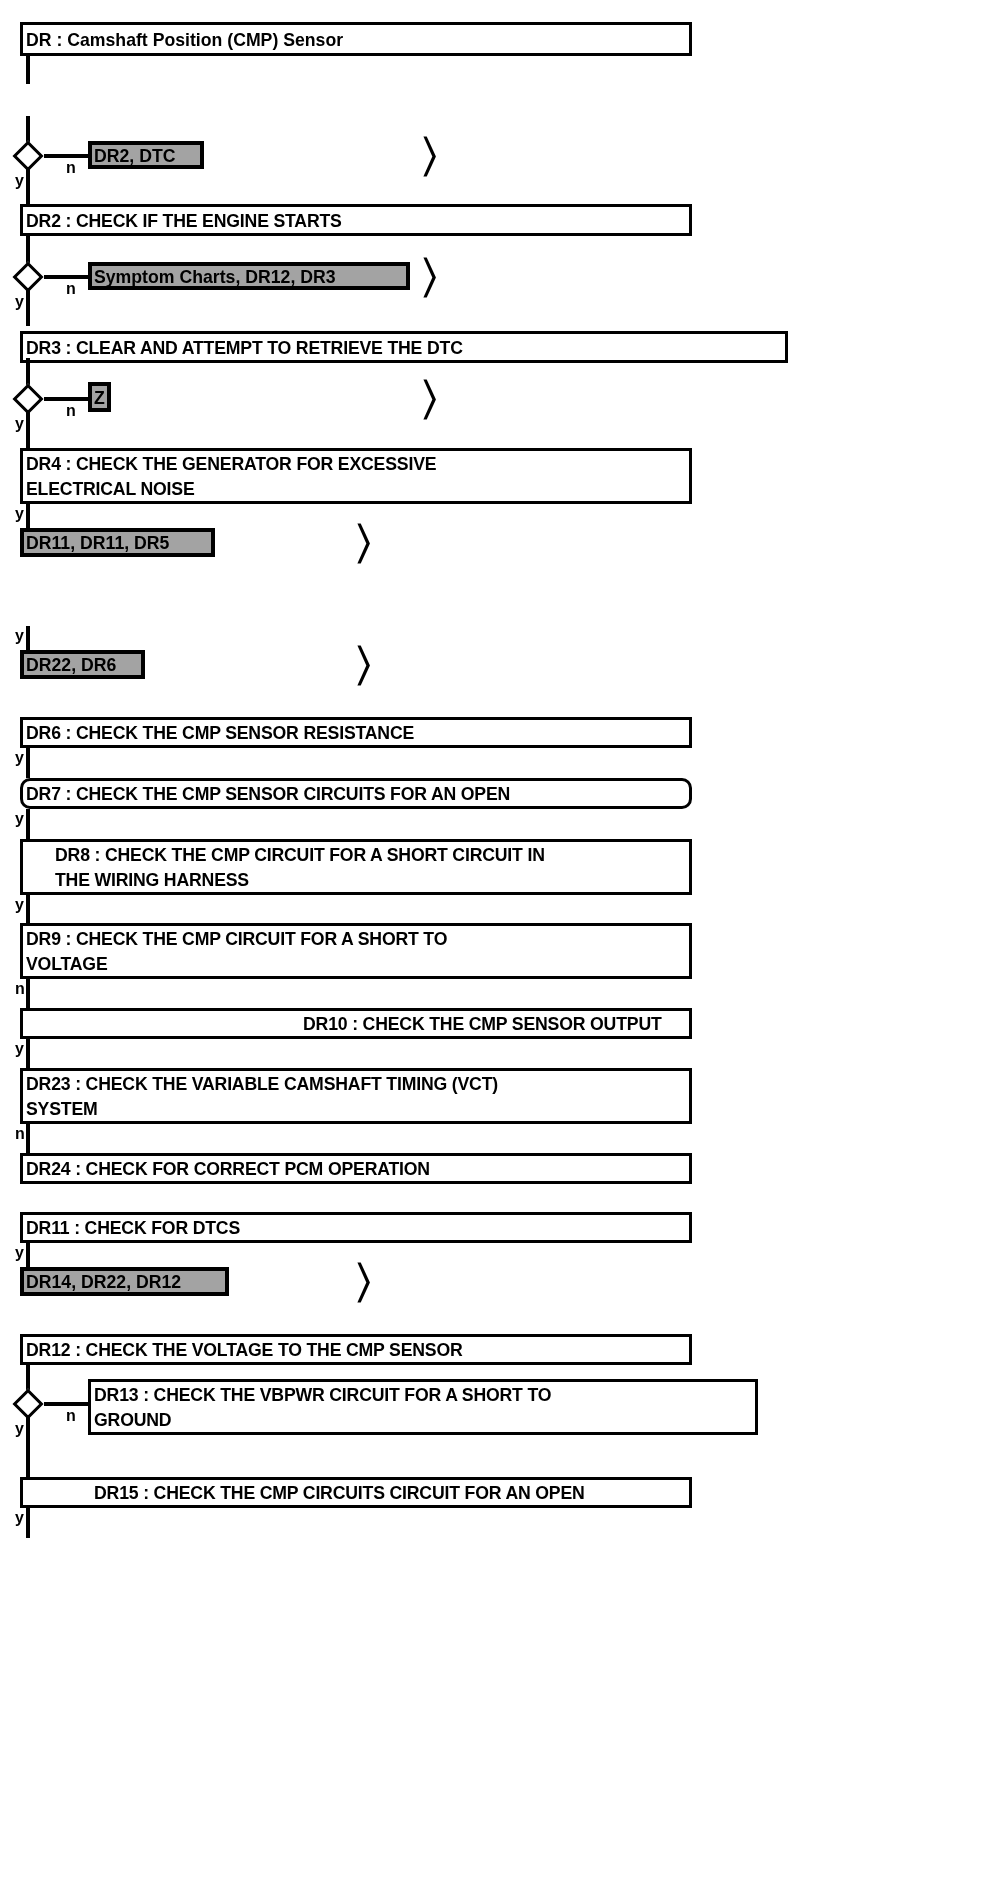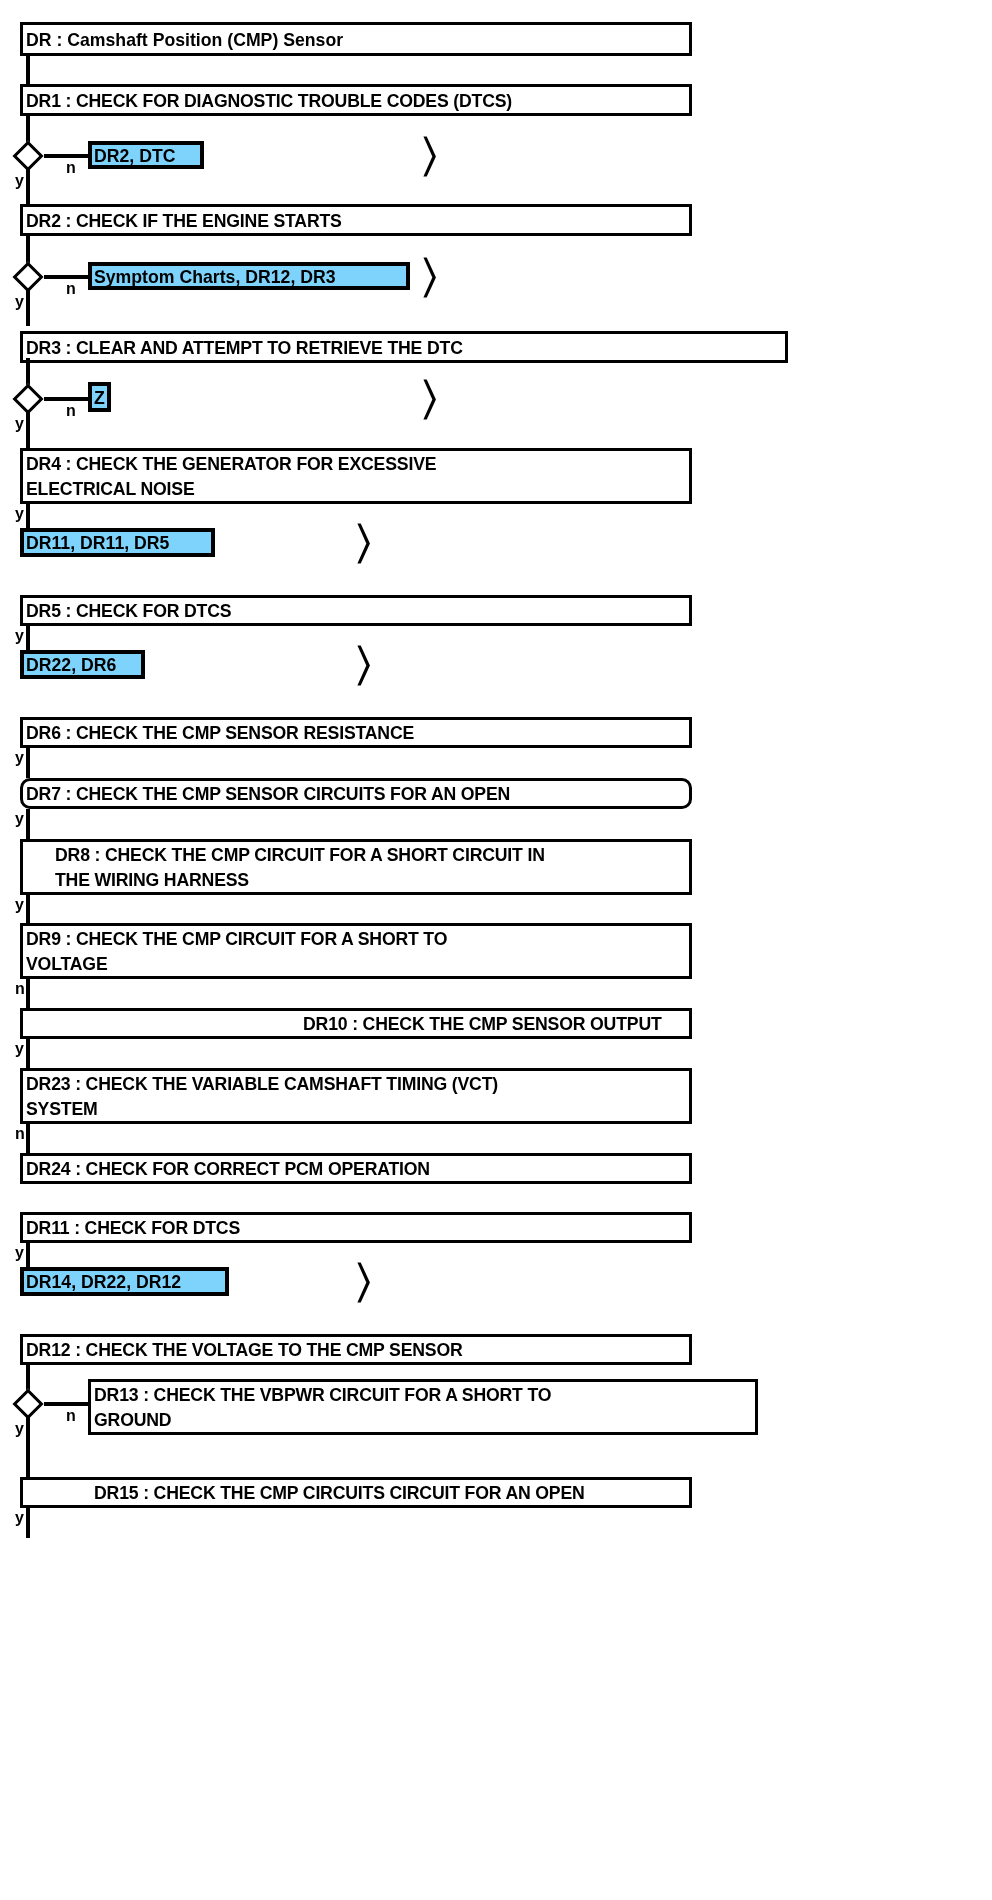--- a/index.html
+++ b/index.html
@@ -62,21 +62,21 @@
     line-height: 25px;
     color: #000;
     transform: scaleX(0.93);
     transform-origin: left center;
   }
 
   
   .goto-box {
     position: absolute;
     box-sizing: border-box;
-    background: #7dd3fc;
+    background: #a3a3a3;
     border: 4px solid #000000;
     display: flex;
     align-items: center;
     padding-left: 2px;
   }
   .goto-box .goto-text {
     font-family: "Liberation Sans", sans-serif;
     font-weight: bold;
     font-size: 19px;
     line-height: 21px;
@@ -132,23 +132,20 @@
 </head>
 <body>
 
 <div id="canvas">
 
   <div class="title-box" style="left:20px; top:22px; width:672px; height:34px;">
     <span class="step-text">DR : Camshaft Position (CMP) Sensor</span>
   </div>
   <div class="vline" style="left:26px; top:56px; height:28px;"></div>
 
-  <div class="step-box" style="left:20px; top:84px; width:672px; height:32px;">
-    <span class="step-text">DR1 : CHECK FOR DIAGNOSTIC TROUBLE CODES (DTCS)</span>
-  </div>
   <div class="vline" style="left:26px; top:116px; height:30px;"></div>
   <div class="diamond" style="left:17px; top:145px;"></div>
   <div class="hline" style="left:44px; top:154px; width:46px;"></div>
   <div class="edge-label" style="left:66px; top:160px;">n</div>
   <div class="edge-label" style="left:15px; top:173px;">y</div>
   <div class="vline" style="left:26px; top:167px; height:37px;"></div>
   <div class="goto-box" style="left:88px; top:141px; width:116px; height:28px;">
     <span class="goto-text">DR2, DTC</span>
   </div>
   <div class="chevron" style="left:422px; top:132px;">〉</div>
@@ -185,23 +182,20 @@
     <span class="step-text">DR4 : CHECK THE GENERATOR FOR EXCESSIVE
 ELECTRICAL NOISE</span>
   </div>
   <div class="vline" style="left:26px; top:504px; height:27px;"></div>
   <div class="edge-label" style="left:15px; top:506px;">y</div>
   <div class="goto-box" style="left:20px; top:528px; width:195px; height:29px;">
     <span class="goto-text">DR11, DR11, DR5</span>
   </div>
   <div class="chevron" style="left:356px; top:519px;">〉</div>
 
-  <div class="step-box" style="left:20px; top:595px; width:672px; height:31px;">
-    <span class="step-text">DR5 : CHECK FOR DTCS</span>
-  </div>
   <div class="vline" style="left:26px; top:626px; height:27px;"></div>
   <div class="edge-label" style="left:15px; top:628px;">y</div>
   <div class="goto-box" style="left:20px; top:650px; width:125px; height:29px;">
     <span class="goto-text">DR22, DR6</span>
   </div>
   <div class="chevron" style="left:356px; top:641px;">〉</div>
 
   <div class="step-box" style="left:20px; top:717px; width:672px; height:31px;">
     <span class="step-text">DR6 : CHECK THE CMP SENSOR RESISTANCE</span>
   </div>

